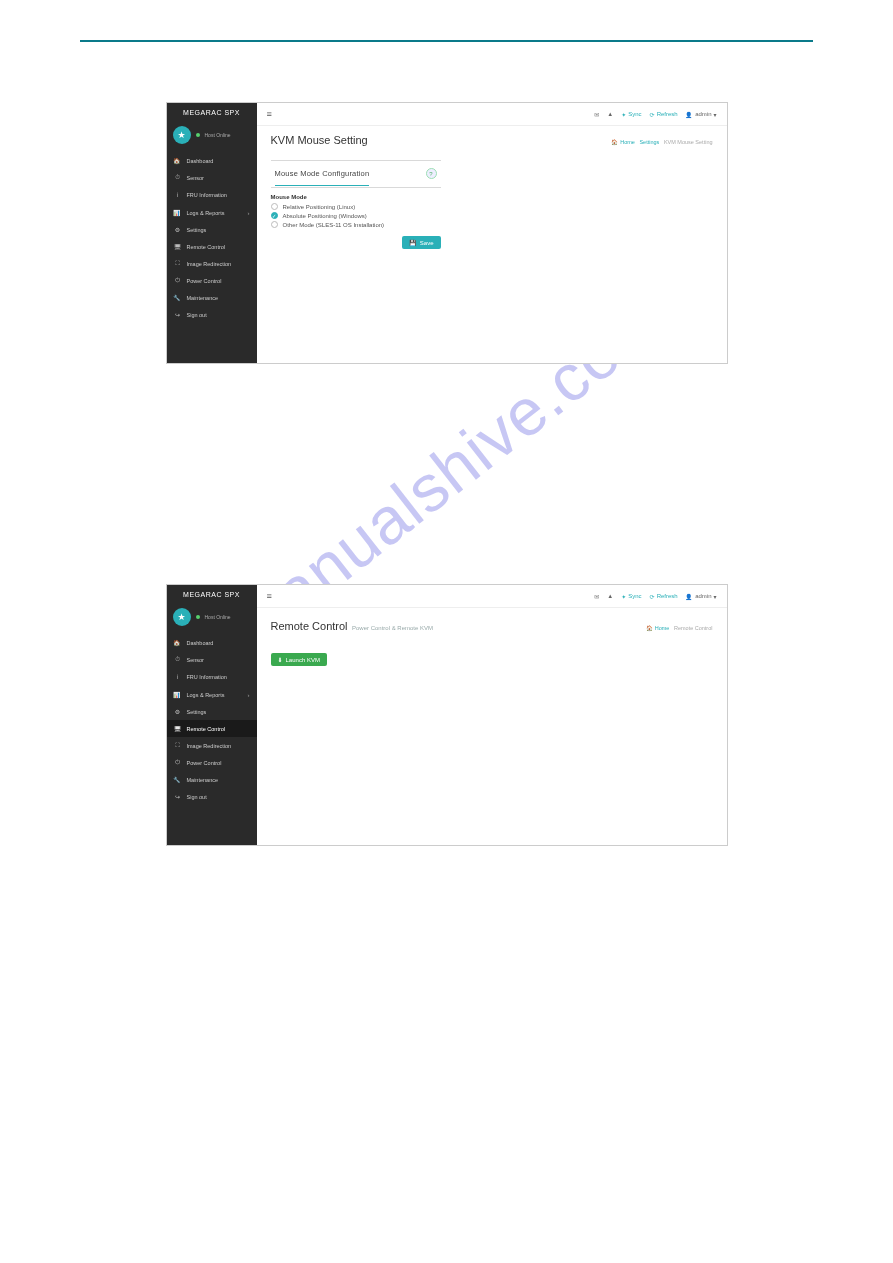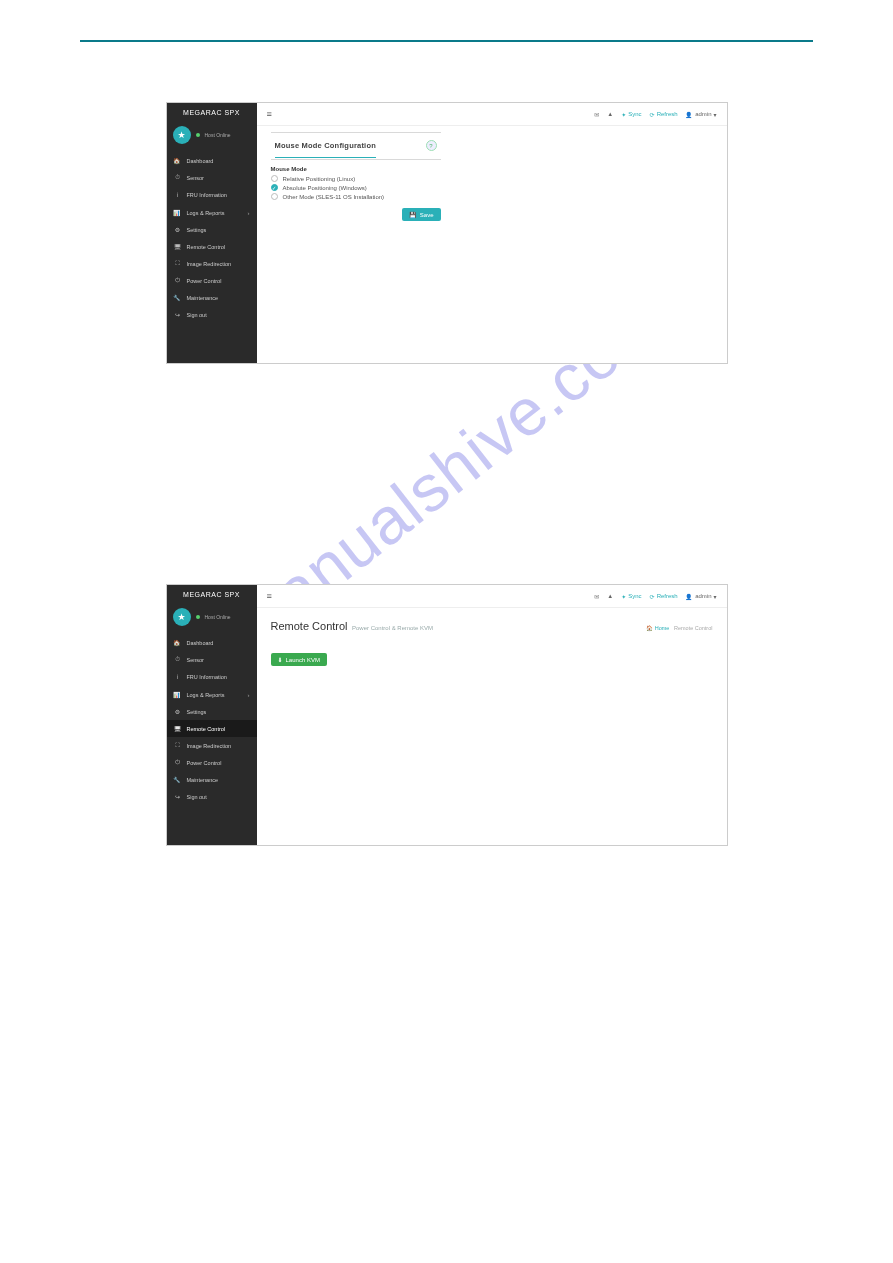--- a/index.html
+++ b/index.html
@@ -25,21 +25,21 @@
 .tb-sync{color:#2ab0b8}
 .header-row{display:flex;align-items:baseline;justify-content:space-between;padding:8px 14px}
 .page-title{font-size:11px;color:#333;font-weight:400}
 .subtitle{font-size:6px;color:#9aa}
 .crumbs{font-size:5.5px;color:#777}
 .crumbs .cur{color:#aaa}
 .crumbs .lnk{color:#2ab0b8}
 .content{padding:6px 14px 16px}
 .card{width:170px;border-top:1px solid #d9d9d9;padding:0}
 .card-head{display:flex;justify-content:space-between;align-items:center;border-bottom:1px solid #d9d9d9;padding:7px 4px 8px;margin-bottom:6px}
-.card-title{font-size:7.5px;color:#444;font-weight:700;letter-spacing:.2px;border-bottom:1px solid #2ab0b8;padding-bottom:7px;margin-bottom:-8px}
+.card-title{font-size:7.5px;color:#444;font-weight:400;letter-spacing:.2px;border-bottom:1px solid #2ab0b8;padding-bottom:7px;margin-bottom:-8px}
 .help{width:9px;height:9px;border-radius:50%;background:#eef;border:1px solid #9cdfb4;color:#4fb36a;display:flex;align-items:center;justify-content:center;font-size:6px}
 .form-label{font-size:6px;font-weight:700;color:#333;margin:4px 0 3px}
 .opt{display:flex;align-items:center;gap:5px;margin:2px 0;font-size:6px;color:#555}
 .radio{width:7px;height:7px;border-radius:50%;border:1px solid #bbb;box-sizing:border-box}
 .radio.on{background:#2ab0b8;border-color:#2ab0b8;position:relative}
 .radio.on::after{content:"✓";position:absolute;inset:0;display:flex;align-items:center;justify-content:center;color:#fff;font-size:5px}
 .btn{display:inline-flex;align-items:center;gap:3px;font-size:6px;padding:3px 7px;border-radius:2px;color:#fff;border:0}
 .btn-save{background:#2ab0b8}
 .btn-row{display:flex;justify-content:flex-end;margin-top:8px}
 .btn-launch{background:#3aa94f;margin-top:4px}
@@ -116,20 +116,29 @@
           </span>
         <span class="tb-item tb-sync">
             <span>⟳</span> 
             <span>Refresh</span>
           </span>
         <span class="tb-item">
             <span>👤</span> 
             <span>admin</span> 
             <span>▾</span>
           </span>
+      </div>
+      <div class="header-row">
+        <div class="page-title">KVM Mouse Setting</div>
+        <div class="crumbs">
+          <span>🏠</span>
+          <span class="lnk">Home</span>
+          &nbsp;&nbsp;<span class="lnk">Settings</span>
+          &nbsp;&nbsp;<span class="cur">KVM Mouse Setting</span>
+        </div>
       </div>
       <div class="content">
         <div class="card">
           <div class="card-head">
             <span class="card-title">Mouse Mode Configuration</span>
             <span class="help">?</span>
           </div>
           <div class="form-label">Mouse Mode</div>
           <div class="opt">
               <span class="radio"></span>

